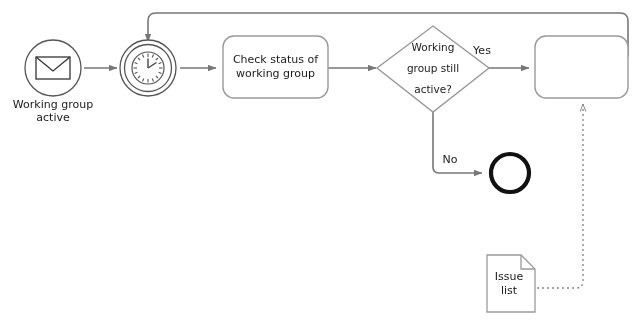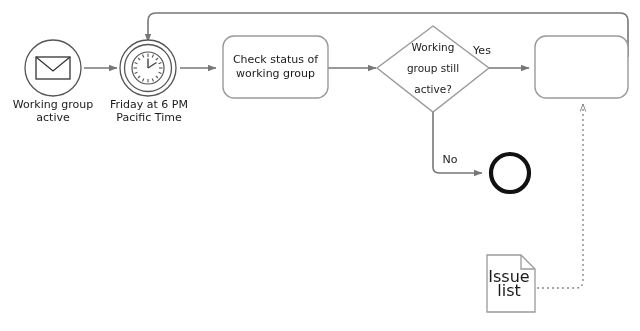--- a/index.html
+++ b/index.html
@@ -65,21 +65,21 @@
     white-space: pre-line;
   }
   .doc-label {
     position: absolute;
     display: flex;
     align-items: center;
     justify-content: center;
     text-align: center;
     color: #1a1a1a;
     font-family: "DejaVu Sans", sans-serif;
-    font-size: 16px;
+    font-size: 11px;
     line-height: 14px;
     white-space: pre-line;
   }
 </style>
 </head>
 <body>
 
 <div id="canvas">
 
   <svg id="diagram" width="640" height="331" viewBox="0 0 640 331">
@@ -176,22 +176,20 @@
     <g>
       <path d="M487,255 L521,255 L535,269 L535,312 L487,312 Z" fill="#ffffff" stroke="#9a9a9a" stroke-width="1.3"></path>
       <path d="M521,255 L521,269 L535,269" fill="none" stroke="#9a9a9a" stroke-width="1.3"></path>
     </g>
 
   </svg>
 
   <div class="node-label" style="left:-8px; top:98px; width:122px;">Working group
 active</div>
 
-  <div class="node-label" style="left:88px; top:98px; width:122px;">Friday at 6 PM
-Pacific Time</div>
 
   <div class="task-label" style="left:223px; top:36px; width:105px; height:62px;border-radius:11px;">Check status of
 working group</div>
 
   <div class="gw-label" style="left:392px; top:40px; width:82px; height:56px;">Working
 group still
 active?</div>
 
 
   <div class="doc-label" style="left:487px; top:263px; width:44px; height:42px;">Issue

